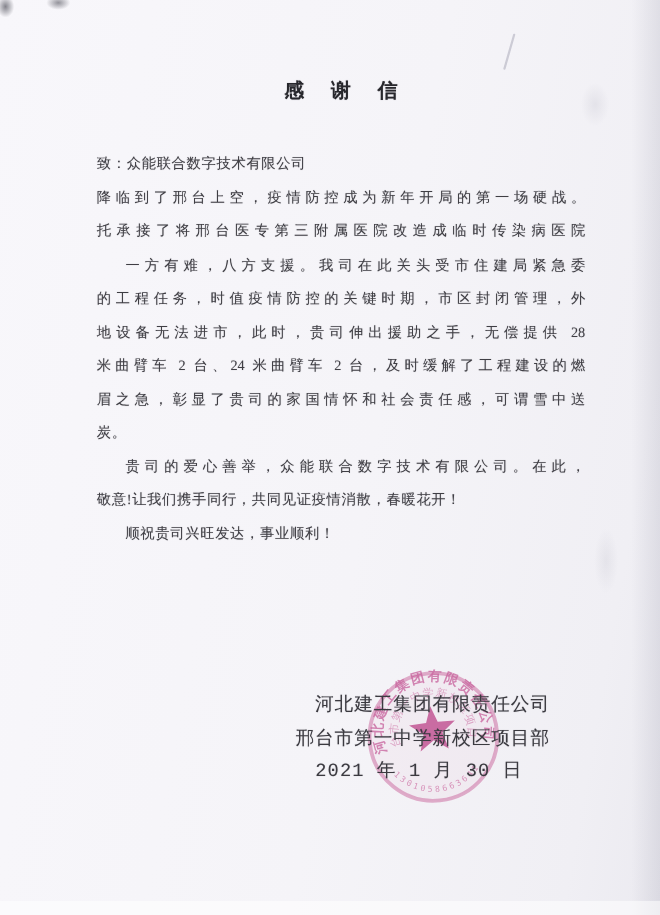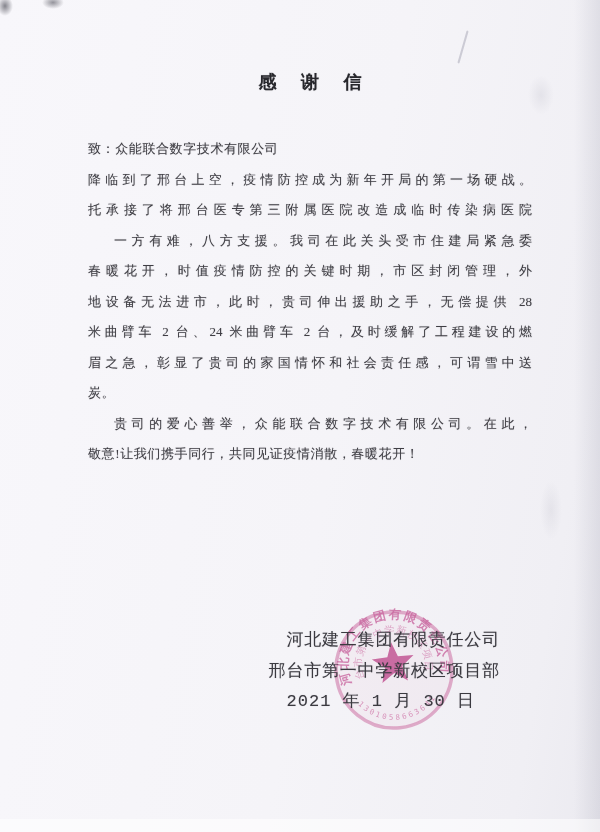--- a/index.html
+++ b/index.html
@@ -74,27 +74,28 @@
   <div class="blob1"></div>
   <div class="blob2"></div>
 
   <h1 class="title">感 谢 信</h1>
 
   <div class="content">
     <div class="line">致：众能联合数字技术有限公司</div>
     <div class="line fill">降临到了邢台上空，疫情防控成为新年开局的第一场硬战。</div>
     <div class="line fill">托承接了将邢台医专第三附属医院改造成临时传染病医院</div>
     <div class="line indent fill">一方有难，八方支援。我司在此关头受市住建局紧急委</div>
-    <div class="line fill">春暖花开，时值疫情防控的关键时期，市区封闭管理，外</div>
+    <div class="line fill">的工程任务，时值疫情防控的关键时期，市区封闭管理，外</div>
     <div class="line fill">地设备无法进市，此时，贵司伸出援助之手，无偿提供 28</div>
     <div class="line fill">米曲臂车 2 台、24 米曲臂车 2 台，及时缓解了工程建设的燃</div>
     <div class="line fill">眉之急，彰显了贵司的家国情怀和社会责任感，可谓雪中送</div>
     <div class="line">炭。</div>
     <div class="line indent fill">贵司的爱心善举，众能联合数字技术有限公司。在此，</div>
     <div class="line">敬意!让我们携手同行，共同见证疫情消散，春暖花开！</div>
+    <div class="line indent">顺祝贵司兴旺发达，事业顺利！</div>
   </div>
 
   <div class="seal">
     <svg viewBox="0 0 140 140" width="140" height="140" xmlns="http://www.w3.org/2000/svg">
       <circle class="seal-ring" cx="70" cy="70" r="58"></circle>
       <path id="arcTop" d="M 26,78 A 46,46 0 1 1 114,78" fill="none"></path>
       <path id="arcInner" d="M 40,76 A 32,32 0 1 1 100,76" fill="none"></path>
       <path id="arcBottom" d="M 23,87 A 50,50 0 0 0 117,87" fill="none"></path>
       <text class="seal-text-top" text-anchor="middle">
         <textPath href="#arcTop" startOffset="50%">河北建工集团有限责任公司</textPath>

